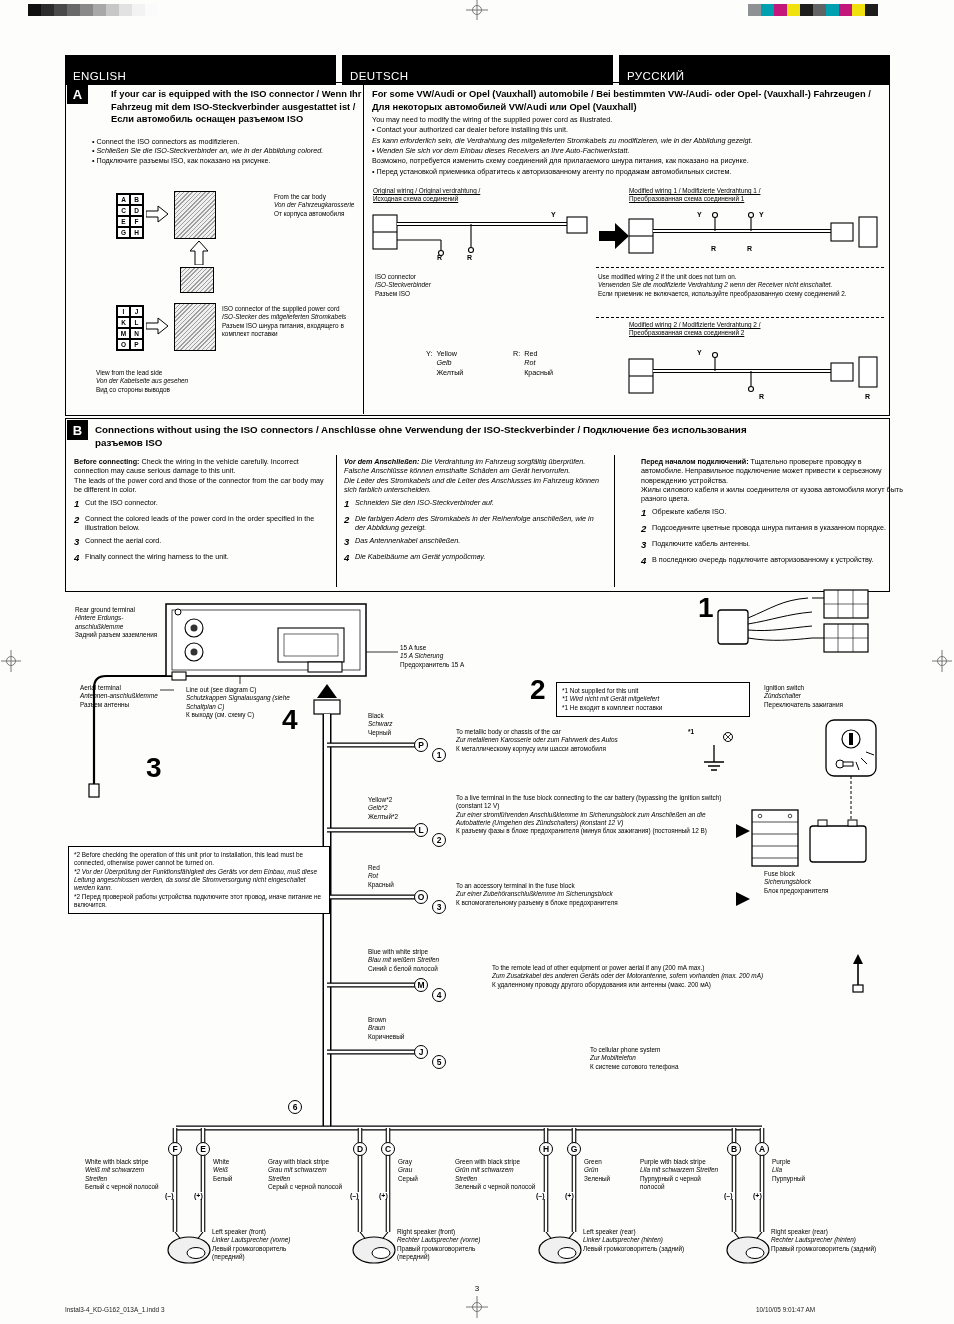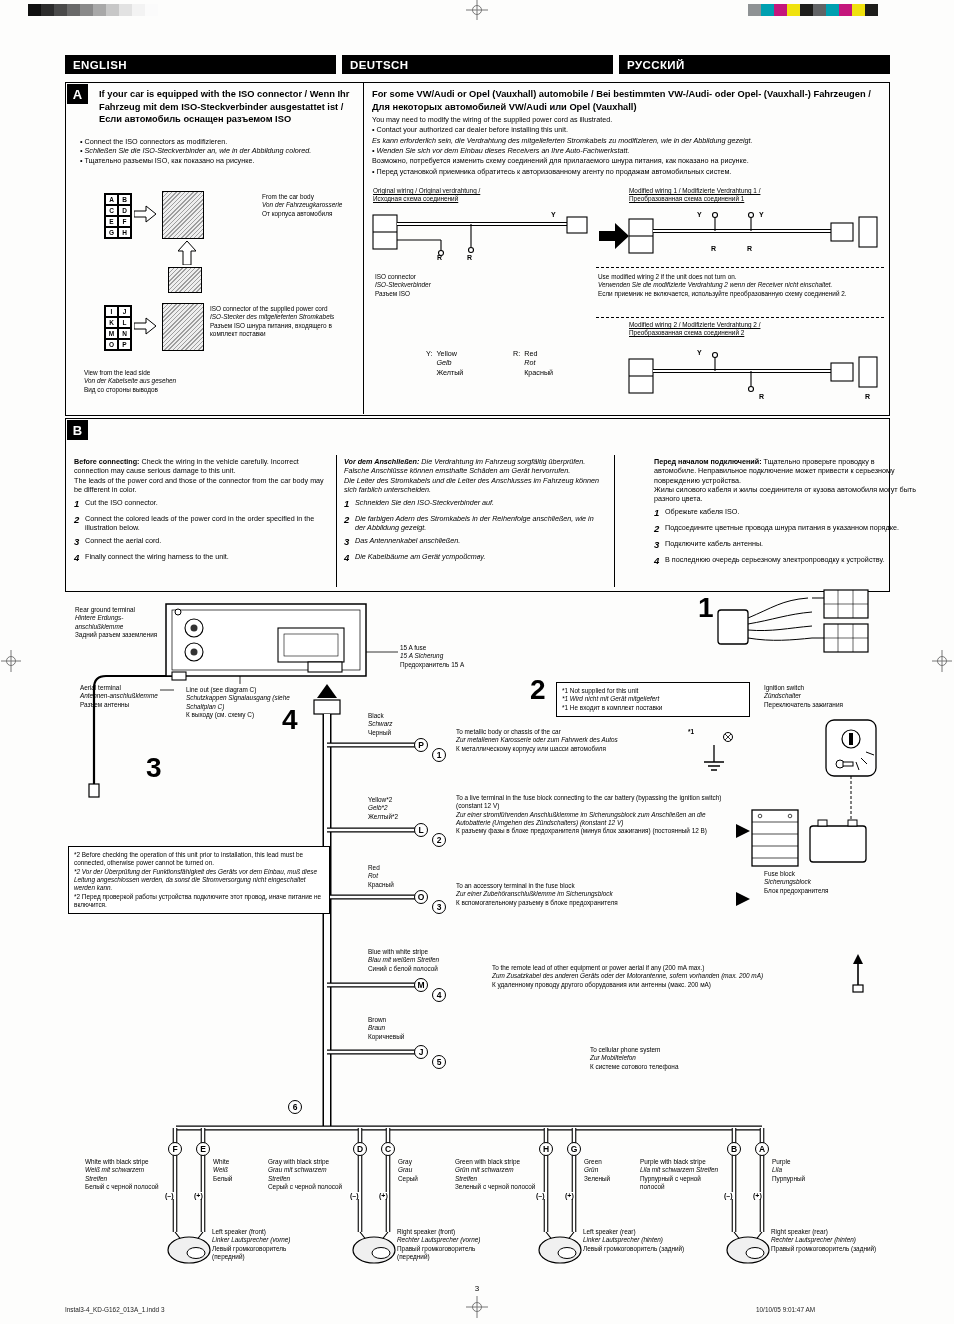--- a/index.html
+++ b/index.html
@@ -9,21 +9,21 @@
   .b{font-weight:700}
   .i{font-style:italic}
   .lbl{white-space:pre-line}
   .ul{text-decoration:underline}
   .tri .tl{display:block}
   .tri .de{font-style:italic}
   .fs6{font-size:6.4px;line-height:1.3}
   .fs7{font-size:7.2px;line-height:1.3}
   .fs8{font-size:8px;line-height:1.3}
   .langrow{position:absolute;left:65px;top:55px;width:825px;display:flex;gap:6px}
-  .langbar{flex:1;background:#000;color:#fff;font-weight:700;font-size:11.5px;letter-spacing:.4px;padding:4px 8px 3px}
+  .langbar{flex:1;background:#000;color:#fff;font-weight:400;font-size:11.5px;letter-spacing:.4px;padding:15px 8px 3px}
   .secbox{position:absolute;border:1.4px solid #000}
   .badge{position:absolute;left:1px;top:1px;width:21px;height:20px;background:#000;color:#fff;font-weight:700;font-size:13px;display:flex;align-items:center;justify-content:center}
   .vrule{position:absolute;width:0;border-left:1px solid #000}
   .title{font-weight:700;font-size:9.3px;line-height:1.35}
   .btitle{font-weight:700;font-size:9.8px;line-height:1.3}
   .para{margin-bottom:1px}
   .step{display:flex;gap:5px;margin-top:3.5px}
   .sn{font-weight:700;font-style:italic;font-size:9.5px;min-width:6px}
   .circ{position:absolute;width:14px;height:14px;border:1.2px solid #000;border-radius:50%;background:#fff;display:flex;align-items:center;justify-content:center;font-weight:700;font-size:8.5px}
   .bignum{position:absolute;font-size:28px;font-weight:700;line-height:1}
@@ -92,26 +92,26 @@
   <div class="langrow">
     <div class="langbar">ENGLISH</div>
     <div class="langbar">DEUTSCH</div>
     <div class="langbar">РУССКИЙ</div>
   </div>
 
   <section class="secbox" style="left:65px;top:82px;width:825px;height:334px">
     <div class="badge">A</div>
     <div class="vrule" style="left:297px;top:0;height:331px"></div>
 
-    <div class="abs" style="left:4px;top:0;width:297px;height:331px">
+    <div class="abs" style="left:16px;top:0;width:297px;height:331px">
       <div class="abs title" style="left:29px;top:5px;width:258px">If your car is equipped with the ISO connector / Wenn Ihr Fahrzeug mit dem ISO-Steckverbinder ausgestattet ist / Если автомобиль оснащен разъемом ISO</div>
       <div class="abs fs7" style="left:10px;top:54px;width:280px">
         <div>• Connect the ISO connectors as modifizieren.</div>
         <div class="i">• Schließen Sie die ISO-Steckverbinder an, wie in der Abbildung colored.</div>
-        <div>• Тщательно разъемы ISO, как показано на рисунке.</div>
+        <div>• Подключите разъемы ISO, как показано на рисунке.</div>
       </div>
       <div class="pin-grid" style="left:34px;top:110px">
         <div class="pin">A</div>
         <div class="pin">B</div>
         <div class="pin">C</div>
         <div class="pin">D</div>
         <div class="pin">E</div>
         <div class="pin">F</div>
         <div class="pin">G</div>
         <div class="pin">H</div>
@@ -254,20 +254,21 @@
             <span class="tl">Red</span>
             <span class="tl de">Rot</span>
             <span class="tl">Красный</span>
           </span>
       </div>
     </div>
   </section>
 
   <section class="secbox" style="left:65px;top:418px;width:825px;height:174px">
     <div class="badge">B</div>
+    <div class="abs btitle" style="left:29px;top:5px;width:700px">Connections without using the ISO connectors / Anschlüsse ohne Verwendung der ISO-Steckverbinder / Подключение без использования разъемов ISO</div>
     <div class="vrule" style="left:270px;top:36px;height:132px"></div>
     <div class="vrule" style="left:548px;top:36px;height:132px"></div>
 
     <div class="abs fs7" style="left:8px;top:38px;width:256px">
       <div class="lbl"><span class="b">Before connecting:</span><span> Check the wiring in the vehicle carefully. Incorrect connection may cause serious damage to this unit.
 The leads of the power cord and those of the connector from the car body may be different in color.</span></div>
       <div class="step">
           <span class="sn">1</span>
           <span>Cut the ISO connector.</span>
         </div>
@@ -299,38 +300,38 @@
       <div class="step">
           <span class="sn">3</span>
           <span>Das Antennenkabel anschließen.</span>
         </div>
       <div class="step">
           <span class="sn">4</span>
           <span>Die Kabelbäume am Gerät устройству.</span>
         </div>
     </div>
 
-    <div class="abs fs7" style="left:588px;top:38px;width:262px">
+    <div class="abs fs7" style="left:575px;top:38px;width:262px">
       <div class="lbl"><span class="b">Перед началом подключений:</span><span> Тщательно проверьте проводку в автомобиле. Неправильное подключение может привести к серьезному повреждению устройства.
 Жилы силового кабеля и жилы соединителя от кузова автомобиля могут быть разного цвета.</span></div>
       <div class="step">
           <span class="sn">1</span>
           <span>Обрежьте кабеля ISO.</span>
         </div>
       <div class="step">
           <span class="sn">2</span>
           <span>Подсоедините цветные провода шнура питания в указанном порядке.</span>
         </div>
       <div class="step">
           <span class="sn">3</span>
           <span>Подключите кабель антенны.</span>
         </div>
       <div class="step">
           <span class="sn">4</span>
-          <span>В последнюю очередь серьезному электропроводку к устройству.</span>
+          <span>В последнюю очередь подключите авторизованному к устройству.</span>
         </div>
     </div>
   </section>
 
   <svg class="abs" style="left:0;top:0" width="954" height="1324">
     <g stroke="#000" fill="none">
 
       <path d="M172 676 H106 Q94 676 94 688 V784" stroke-width="2.2"></path>
       <rect x="89" y="784" width="10" height="13" fill="#fff" stroke-width="1.2"></rect>
 

